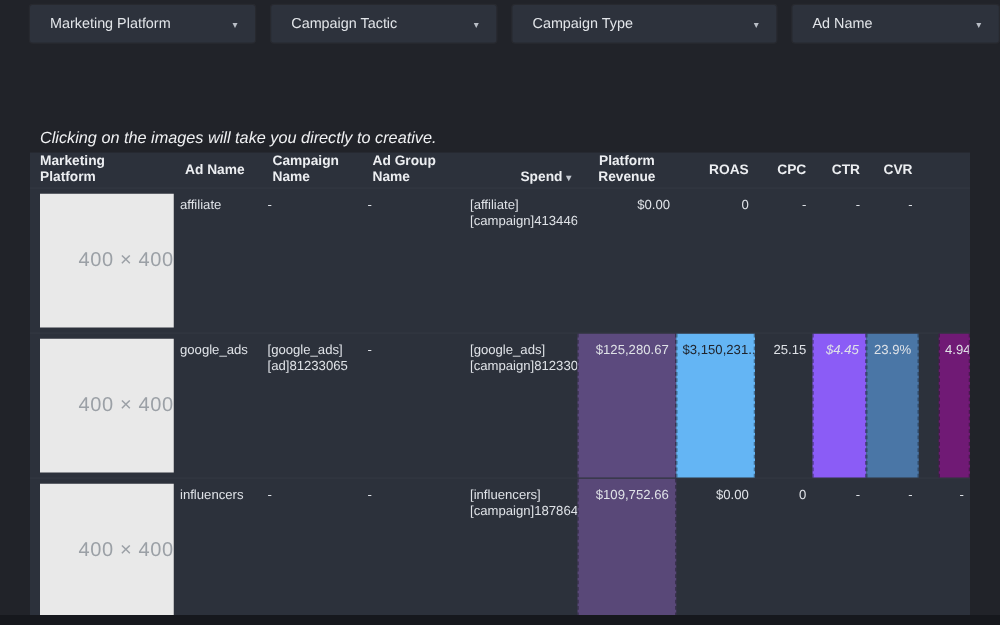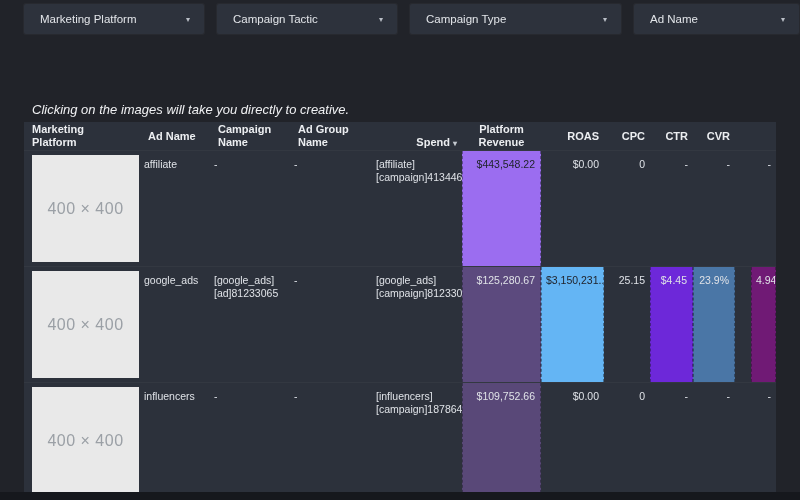--- a/index.html
+++ b/index.html
@@ -69,21 +69,21 @@
   .td {
     font-size:10.5px; color:#dfe2e7; padding:7px 8px 0 4px; line-height:1.25;
     overflow:hidden; white-space:nowrap;
   }
   .td.num { text-align:right; padding-right:5px; }
   .td.fill { height:100%; border-left:1px dashed rgba(20,23,29,0.45); border-right:1px dashed rgba(20,23,29,0.45); }
   .td.dark-text { color:#20242c; }
   .img-cell { padding:4px 0 0 8px; }
   .img-ph {
     width:107px; height:107px; background:#e9e9e9;
-    display:flex; align-items:center; justify-content:center; cursor:pointer;
+    display:flex; align-items:center; justify-content:flex-end; cursor:pointer;
   }
   .img-ph span { font-size:16px; color:#9ba0a6; letter-spacing:0.5px; }
 
   
   .bottom-strip { position:absolute; left:0; bottom:0; width:800px; height:8px; background:#16181d; }
 </style>
 </head>
 <body>
 
 <div class="filters">
@@ -135,21 +135,20 @@
     <div class="td">affiliate</div>
     <div class="td">
         <div>-</div>
         <div></div>
       </div>
     <div class="td">-</div>
     <div class="td">
         <div>[affiliate]</div>
         <div>[campaign]413446</div>
       </div>
-    <div class="td num fill dark-text" style="background: rgb(155, 109, 240);">$443,548.22</div>
     <div class="td num">$0.00</div>
     <div class="td num">0</div>
     <div class="td num">-</div>
     <div class="td num">-</div>
     <div class="td num">-</div>
   </div>
 
   <div class="grid-row trow">
     <div class="td img-cell">
       <div class="img-ph">
@@ -162,21 +161,21 @@
         <div>[ad]81233065</div>
       </div>
     <div class="td">-</div>
     <div class="td">
         <div>[google_ads]</div>
         <div>[campaign]812330</div>
       </div>
     <div class="td num fill" style="background: rgb(92, 74, 126);">$125,280.67</div>
     <div class="td num fill dark-text" style="background: rgb(100, 181, 244);">$3,150,231....</div>
     <div class="td num">25.15</div>
-    <div class="td num fill" style="background: #6d28d9;">$4.45</div>
+    <div class="td num fill" style="background: #8b5cf6; font-style: italic;">$4.45</div>
     <div class="td num fill" style="background: rgb(74, 118, 166);">23.9%</div>
     <div class="td num fill" style="background: #701a75; margin-left: 16px;">4.94%</div>
   </div>
 
   <div class="grid-row trow">
     <div class="td img-cell">
       <div class="img-ph">
           <span>400 × 400</span>
         </div>
     </div>

